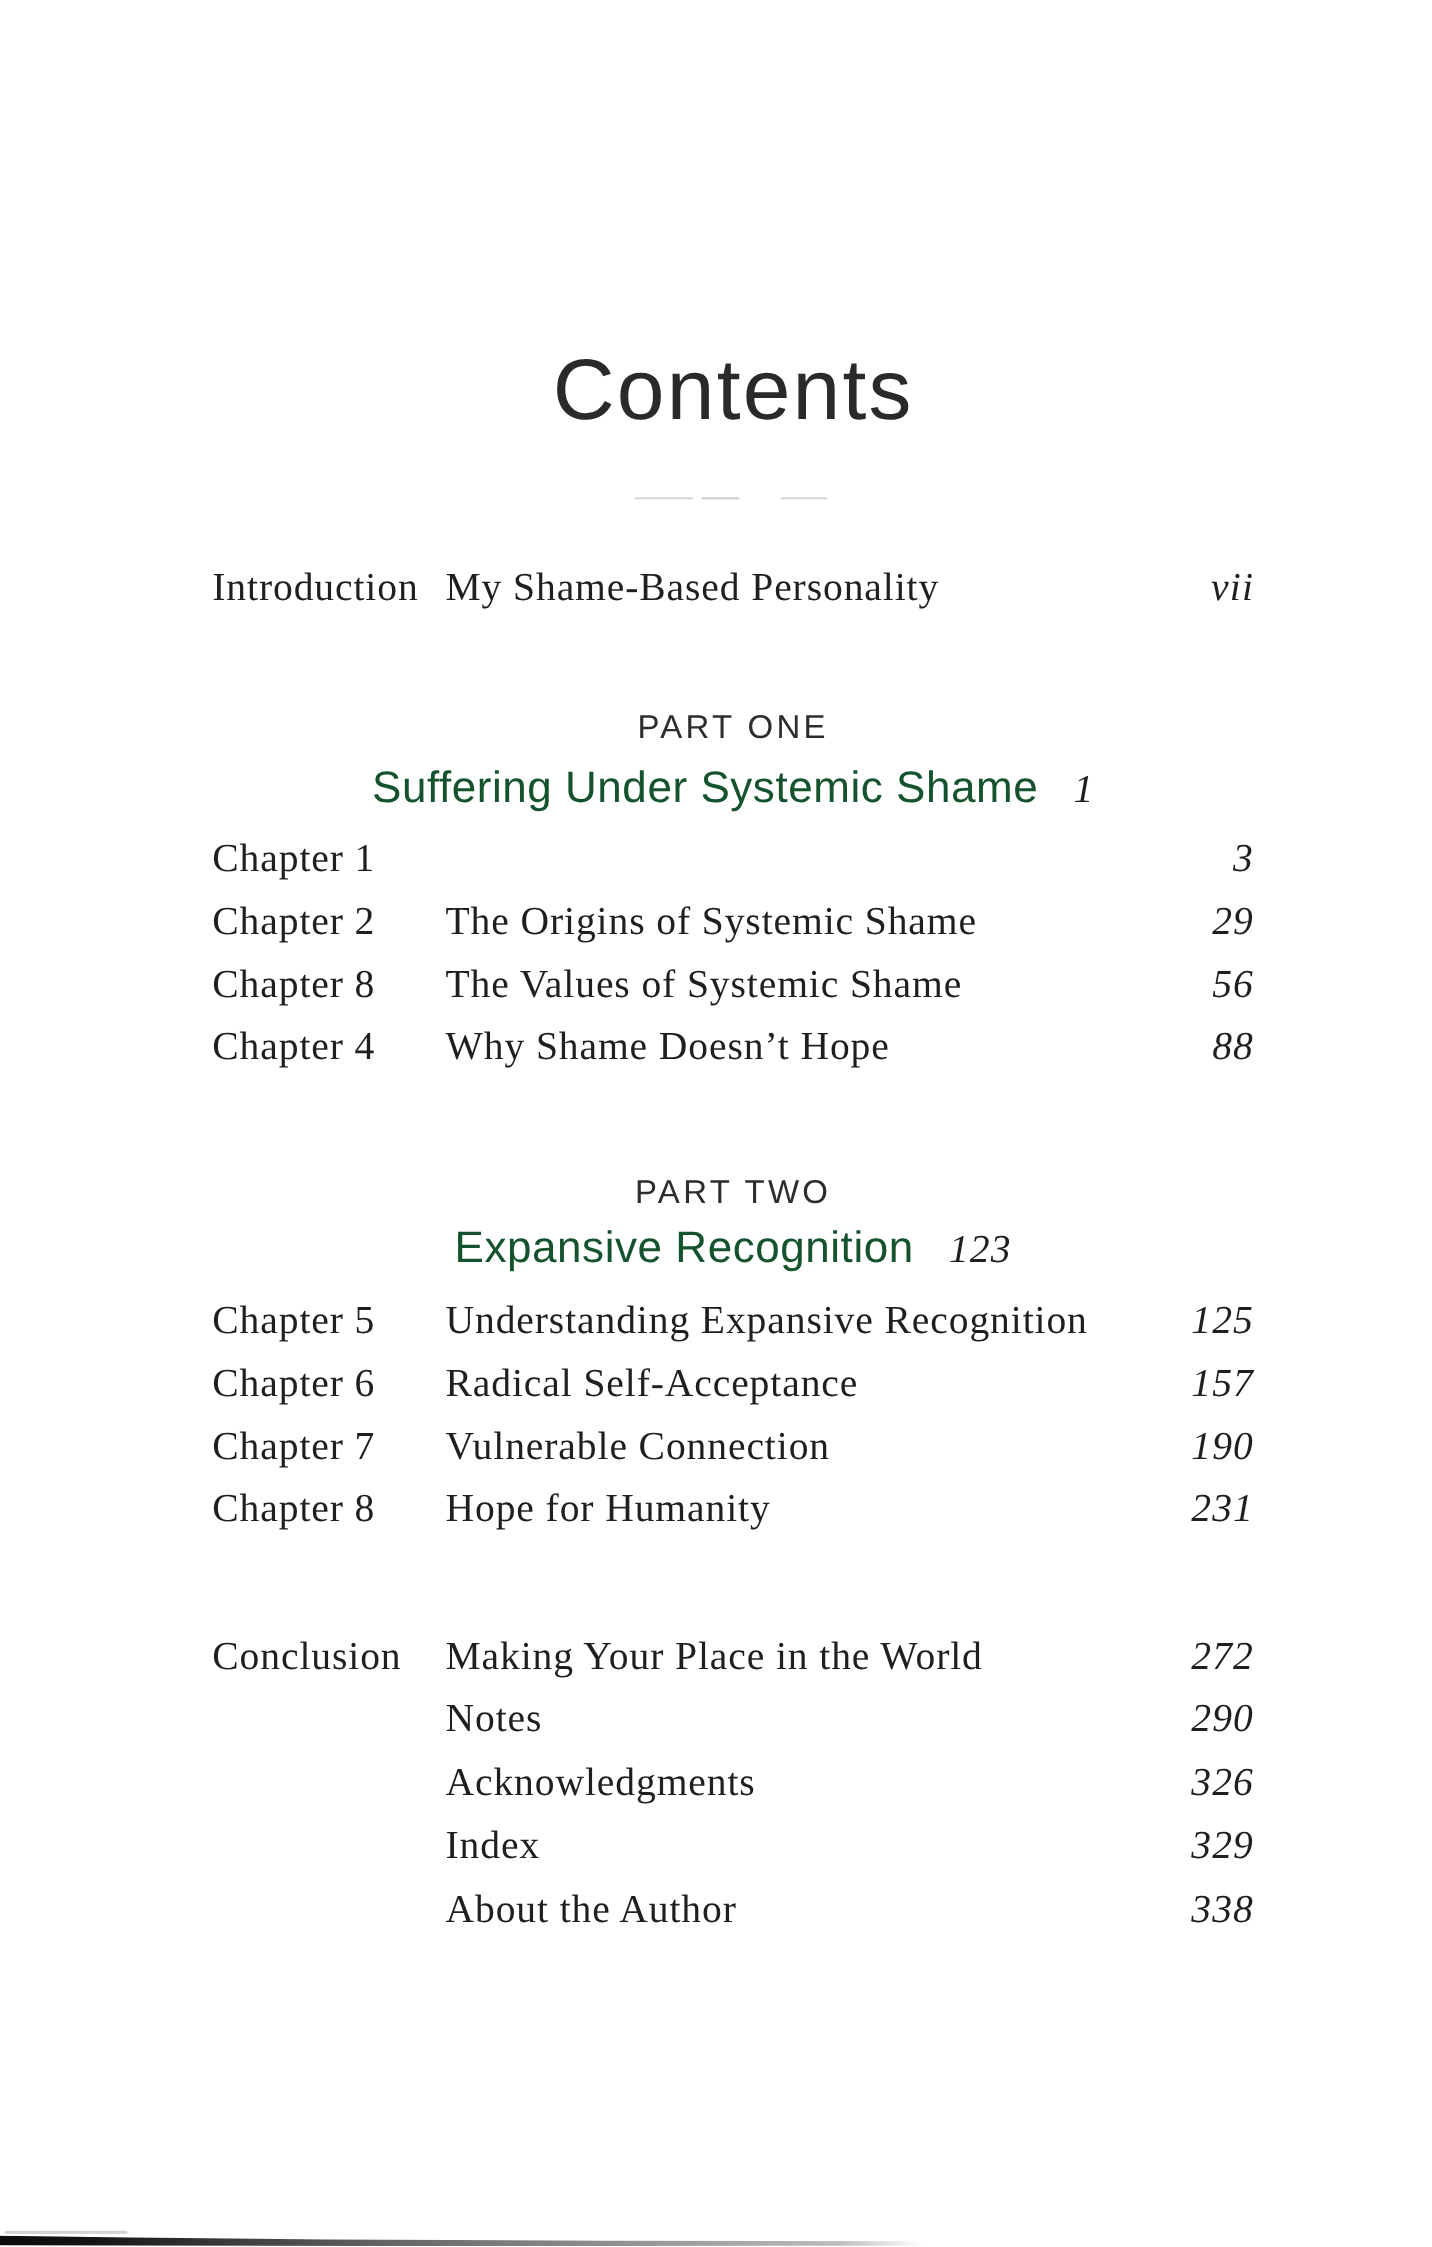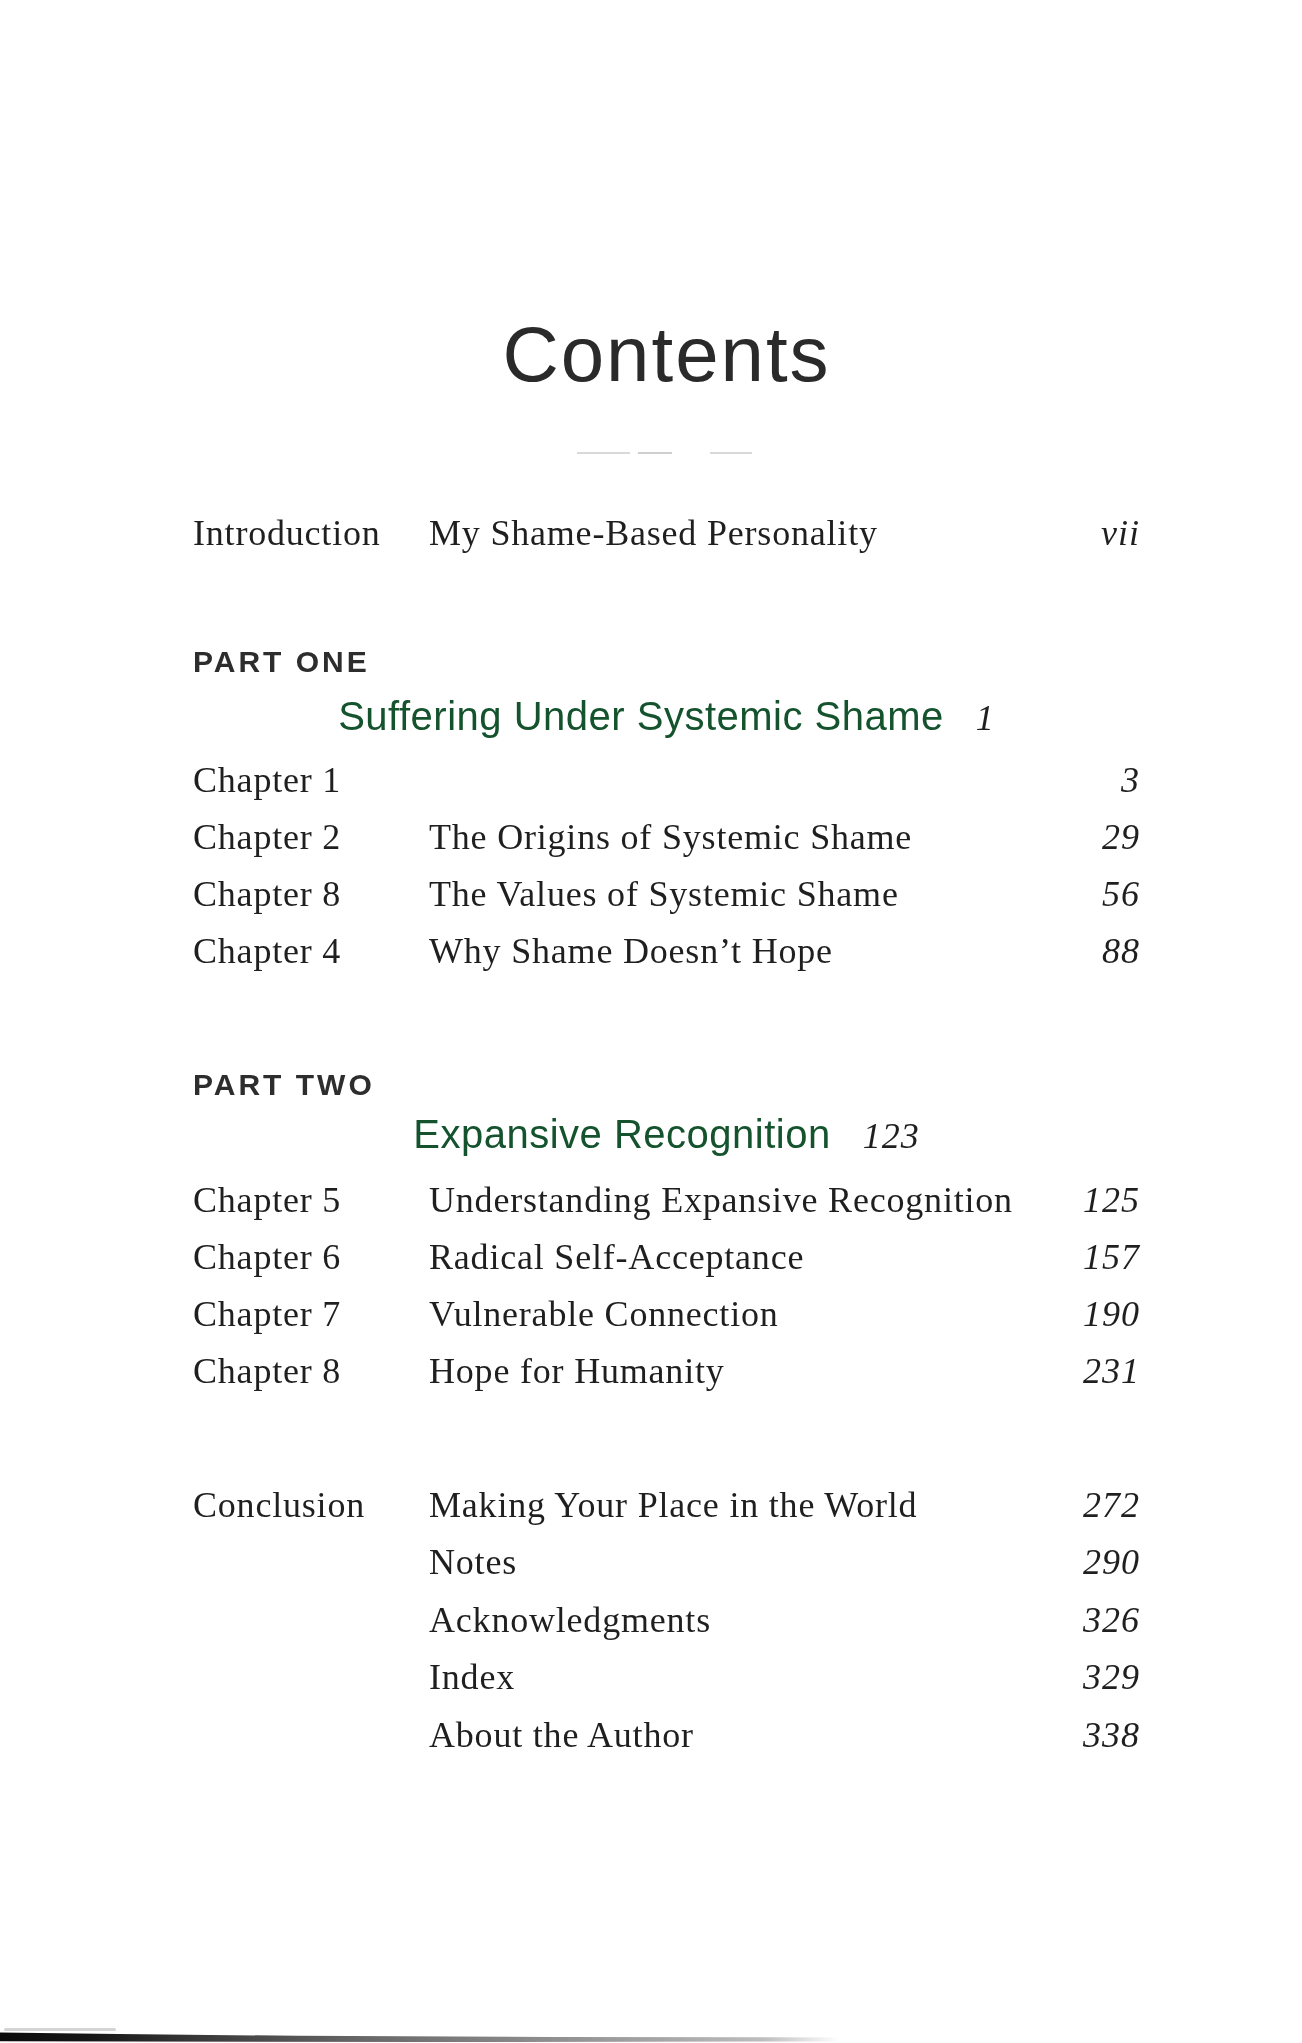--- a/index.html
+++ b/index.html
@@ -51,38 +51,38 @@
     position: absolute;
     left: 0;
     top: 0;
     white-space: nowrap;
   }
   .row .title-cell {
     position: absolute;
     left: 212px;
     top: 0;
     white-space: nowrap;
-    margin-left: 24px;
   }
   .row .page-num {
     position: absolute;
     right: 0;
     top: 0;
     font-style: italic;
     letter-spacing: 1px;
     white-space: nowrap;
   }
 
   
   .part-heading {
     position: absolute;
     left: 193px;
     right: 162px;
+    text-align: center;
     font-family: "Liberation Sans", sans-serif;
-    font-weight: 700;
+    font-weight: 400;
     font-size: 30px;
     line-height: 1.1;
     letter-spacing: 3px;
     color: #2d2d2d;
   }
   .part-subtitle {
     position: absolute;
     left: 193px;
     right: 162px;
     text-align: center;

